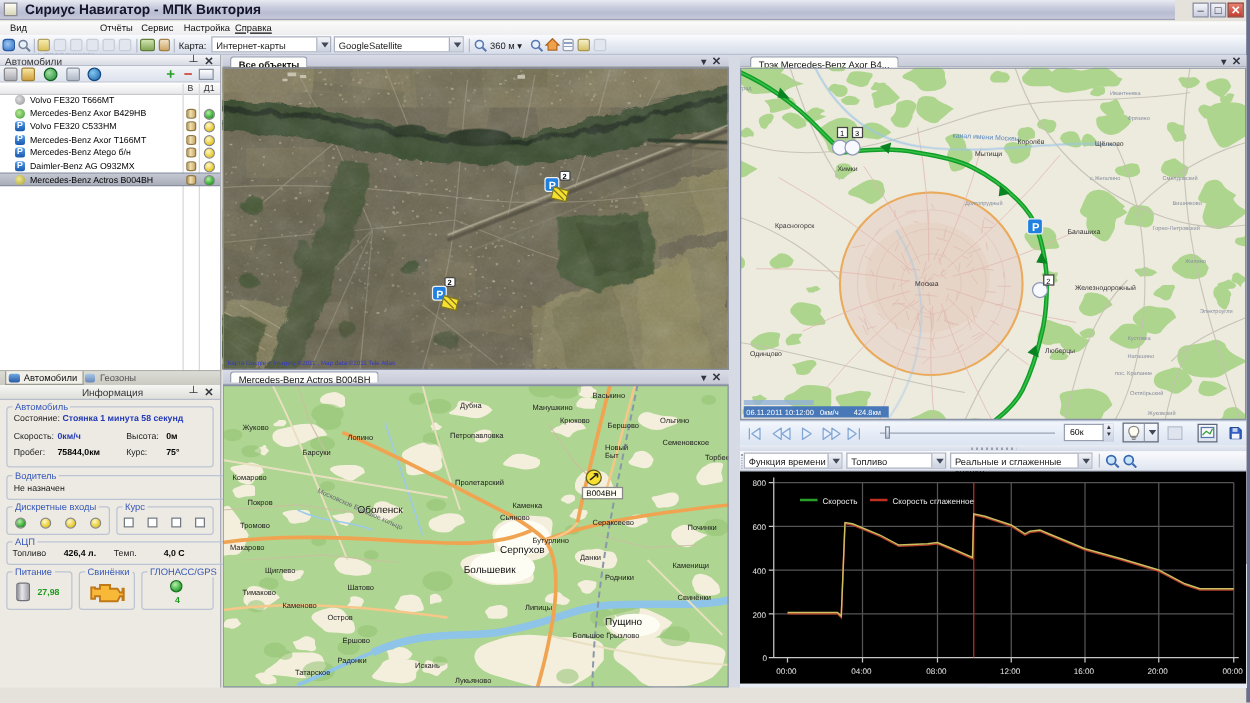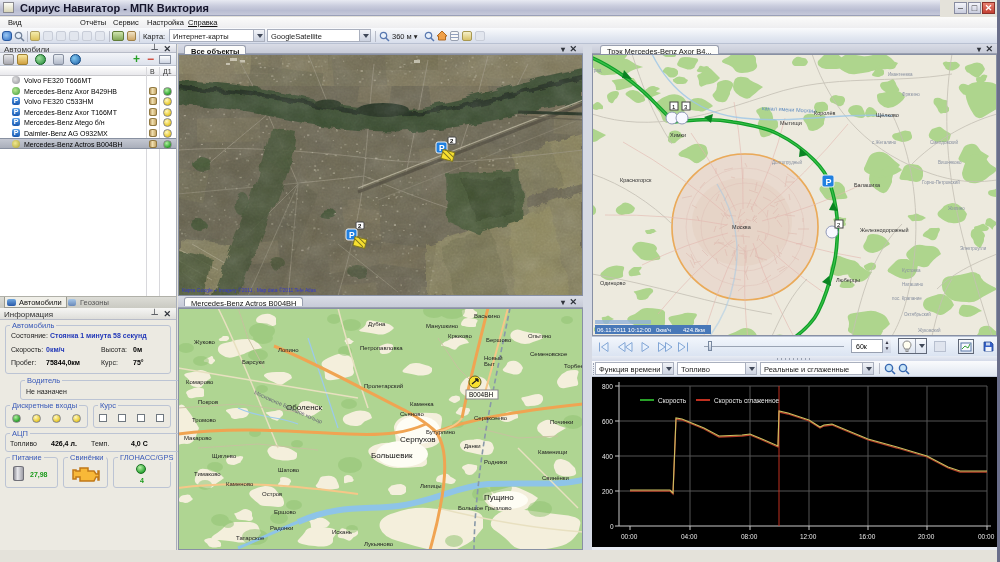--- a/index.html
+++ b/index.html
@@ -189,38 +189,38 @@
     </div>
   </div>
 
   <div class="abs" style="left:0;top:296px;width:177px;height:12px;background:linear-gradient(#dcdcd6,#cacac2);border-top:1px solid #b0b0a8;border-right:1px solid #a8aeba;">
     <div class="abs" style="left:4px;top:0px;height:11px;background:#f0efe8;border:1px solid #9a9a90;border-top:none;font-size:7.5px;padding:1px 4px 0 14px;color:#111;">
       <div class="abs" style="left:2px;top:2px;width:9px;height:7px;background:linear-gradient(#70a8e0,#2858a8);border-radius:2px;"></div>Автомобили</div>
     <div class="abs" style="left:66px;top:0px;height:10px;font-size:7.5px;padding:1px 4px 0 14px;color:#555;">
       <div class="abs" style="left:2px;top:2px;width:8px;height:7px;background:linear-gradient(#a8c8e8,#6888b8);border-radius:2px;"></div>Геозоны</div>
   </div>
 
-  <div id="infopanel" class="abs" style="left:0;top:308px;width:177px;height:242px;background:#eceae2;border-right:1px solid #a8aeba;">
+  <div id="infopanel" class="abs" style="left:0;top:308px;width:177px;height:242px;background:#eceae2;border-right:1px solid #a8aeba;text-align:center;">
     <div class="phead abs" style="left:0;top:0;width:176px;height:12px;padding:2px 0 0 4px;background:linear-gradient(#f6f6f4,#dededa);">Информация
       <span class="closer" style="right:18px;top:1px;">┴</span><span class="closer" style="right:5px;top:1px;">✕</span>
     </div>
     <div class="grp" style="left:5px;top:17px;width:166px;height:49px;">
         <span class="gl">Автомобиль</span>
       <span class="ilbl" style="left:5px;top:6px;">Состояние:</span>
         <span class="ival iblue" style="left:44px;top:6px;">Стоянка 1 минута 58 секунд</span>
       <span class="ilbl" style="left:5px;top:20px;">Скорость:</span>
         <span class="ival iblue" style="left:40px;top:20px;">0км/ч</span>
       <span class="ilbl" style="left:95px;top:20px;">Высота:</span>
         <span class="ival" style="left:127px;top:20px;">0м</span>
       <span class="ilbl" style="left:5px;top:33px;">Пробег:</span>
         <span class="ival" style="left:40px;top:33px;">75844,0км</span>
       <span class="ilbl" style="left:95px;top:33px;">Курс:</span>
         <span class="ival" style="left:127px;top:33px;">75°</span>
     </div>
-    <div class="grp" style="left:20px;top:72px;width:179px;height:20px;">
+    <div class="grp" style="left:5px;top:72px;width:179px;height:20px;">
         <span class="gl">Водитель</span>
       <span class="ilbl" style="left:5px;top:7px;">Не назначен</span>
     </div>
     <div class="grp" style="left:5px;top:97px;width:83px;height:23px;">
         <span class="gl">Дискретные входы</span>
       <span class="dot dgreen" style="left:6px;top:8px;"></span>
       <span class="dot dyellow" style="left:26px;top:8px;"></span>
       <span class="dot dyellow" style="left:46px;top:8px;"></span>
       <span class="dot dyellow" style="left:66px;top:8px;"></span>
     </div>

